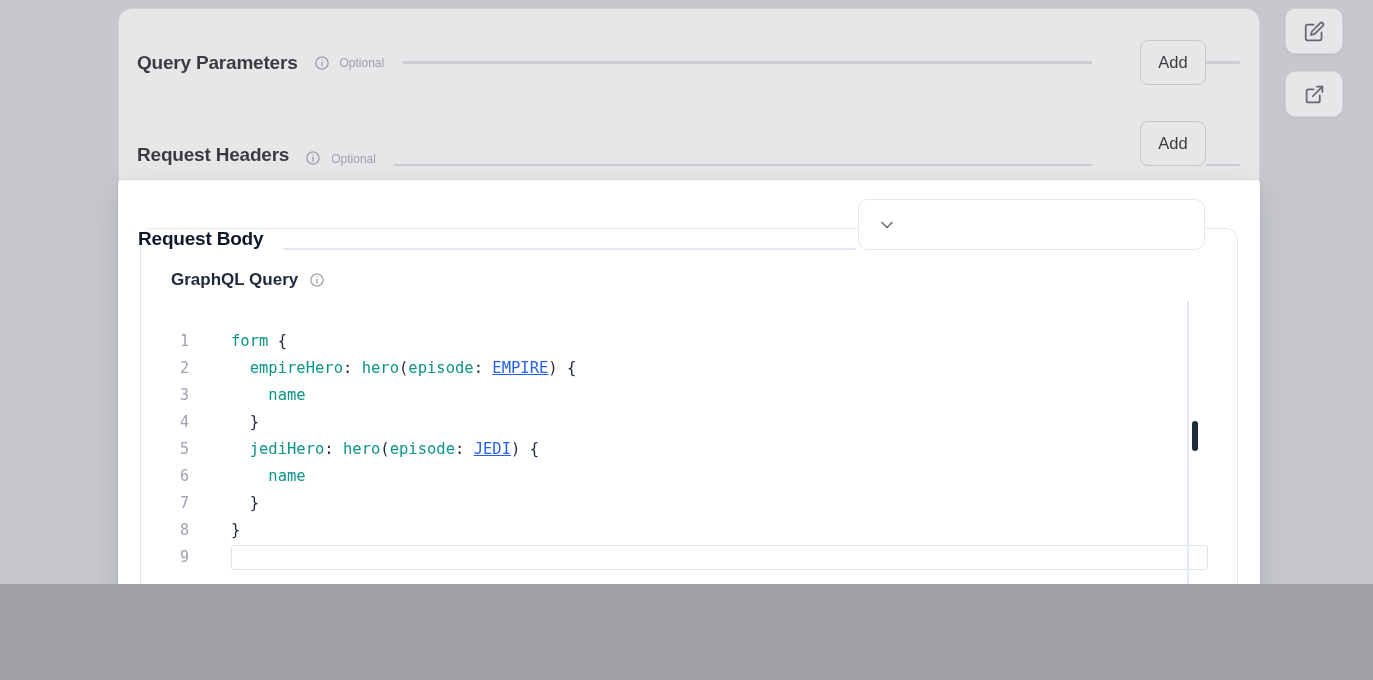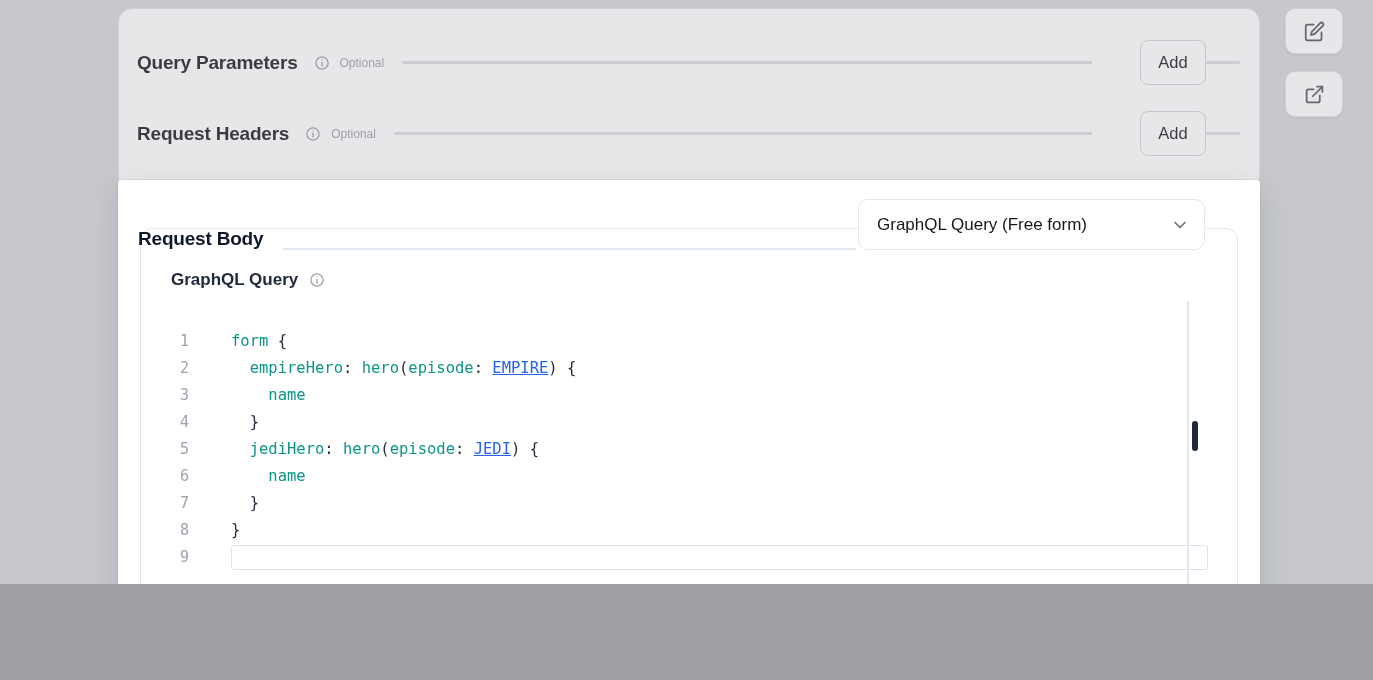--- a/index.html
+++ b/index.html
@@ -7,21 +7,21 @@
   .screen{position:relative;width:1373px;height:584px;overflow:hidden;background:#d4d5d9;
           -webkit-font-smoothing:antialiased;}
 
   
   .page-card{position:absolute;left:118px;top:8px;width:1142px;height:700px;background:#ffffff;
              border:1px solid #e4e4e7;border-radius:14px 14px 0 0;box-sizing:border-box;z-index:1;}
 
   
   .dim-row{position:absolute;left:137px;right:133px;height:45px;display:flex;align-items:center;z-index:2;}
   .row-qp{top:40px;}
-  .row-rh{top:111px;}
+  .row-rh{top:121px;align-items:flex-end;}
   .sec-title{margin:0;font-size:19px;font-weight:700;color:#18181b;letter-spacing:-0.2px;}
   .info{display:inline-flex;margin-left:16px;flex:none;}
   .info svg{width:16px;height:16px;}
   .hint{margin-left:10px;font-size:12px;color:#a1a1aa;}
   .rule{height:2.5px;background:#dcdce0;border-radius:2px;}
   .rule.lead{flex:1;margin-left:18px;}
   .rule.tail{flex:none;width:34px;}
   .add-btn{flex:none;width:66px;height:45px;background:#ffffff;border:1.5px solid #d4d4d8;border-radius:8px;
            font-family:"Liberation Sans",sans-serif;font-size:16.5px;font-weight:500;color:#18181b;cursor:pointer;margin-left:48px;}
 
@@ -124,21 +124,20 @@
     </button>
   </div>
 
   <div class="overlay"></div>
 
   <div class="spotlight">
     <div class="rb-row">
       <h2 class="rb-title">Request Body</h2>
       <span class="rb-rule"></span>
       <div class="select">
-        <span>GraphQL Query (Free form)</span>
         <span class="chev">
           <svg viewBox="0 0 24 24" fill="none" stroke="#71717a" stroke-width="2" stroke-linecap="round" stroke-linejoin="round">
               <polyline points="6 9 12 15 18 9"></polyline>
             </svg>
         </span>
       </div>
     </div>
 
     <div class="editor-card">
       <div class="ed-label-row">

